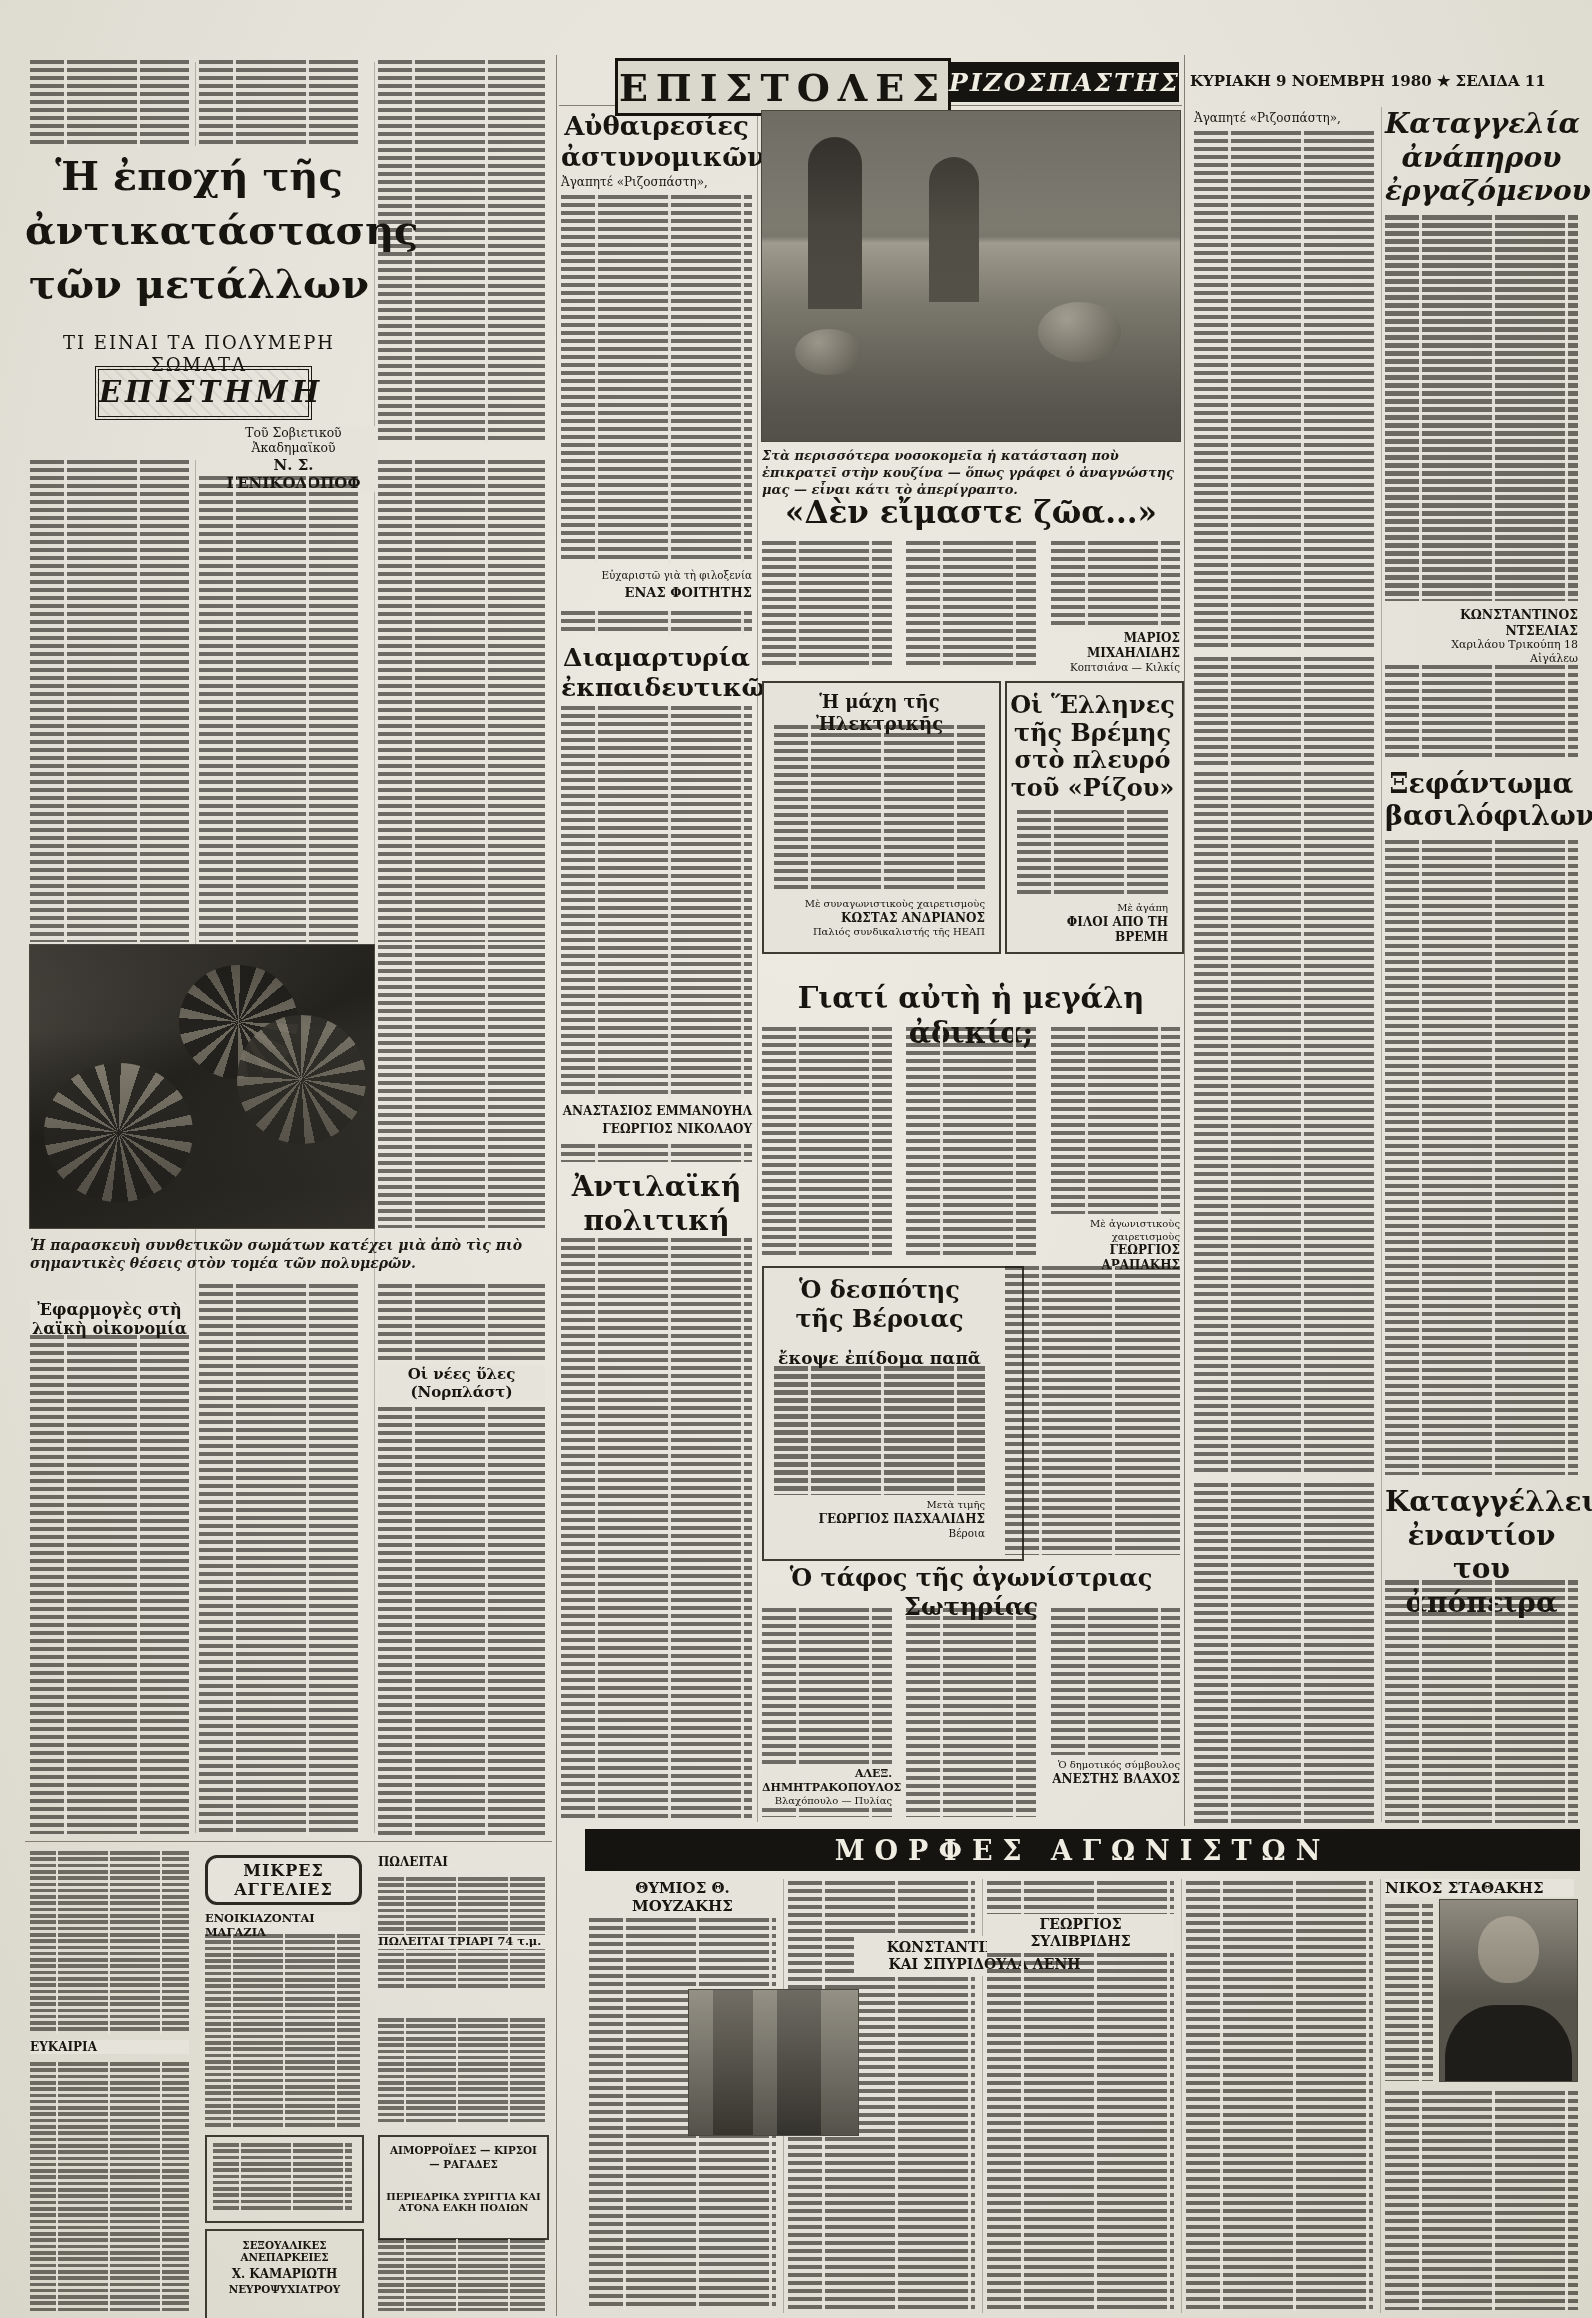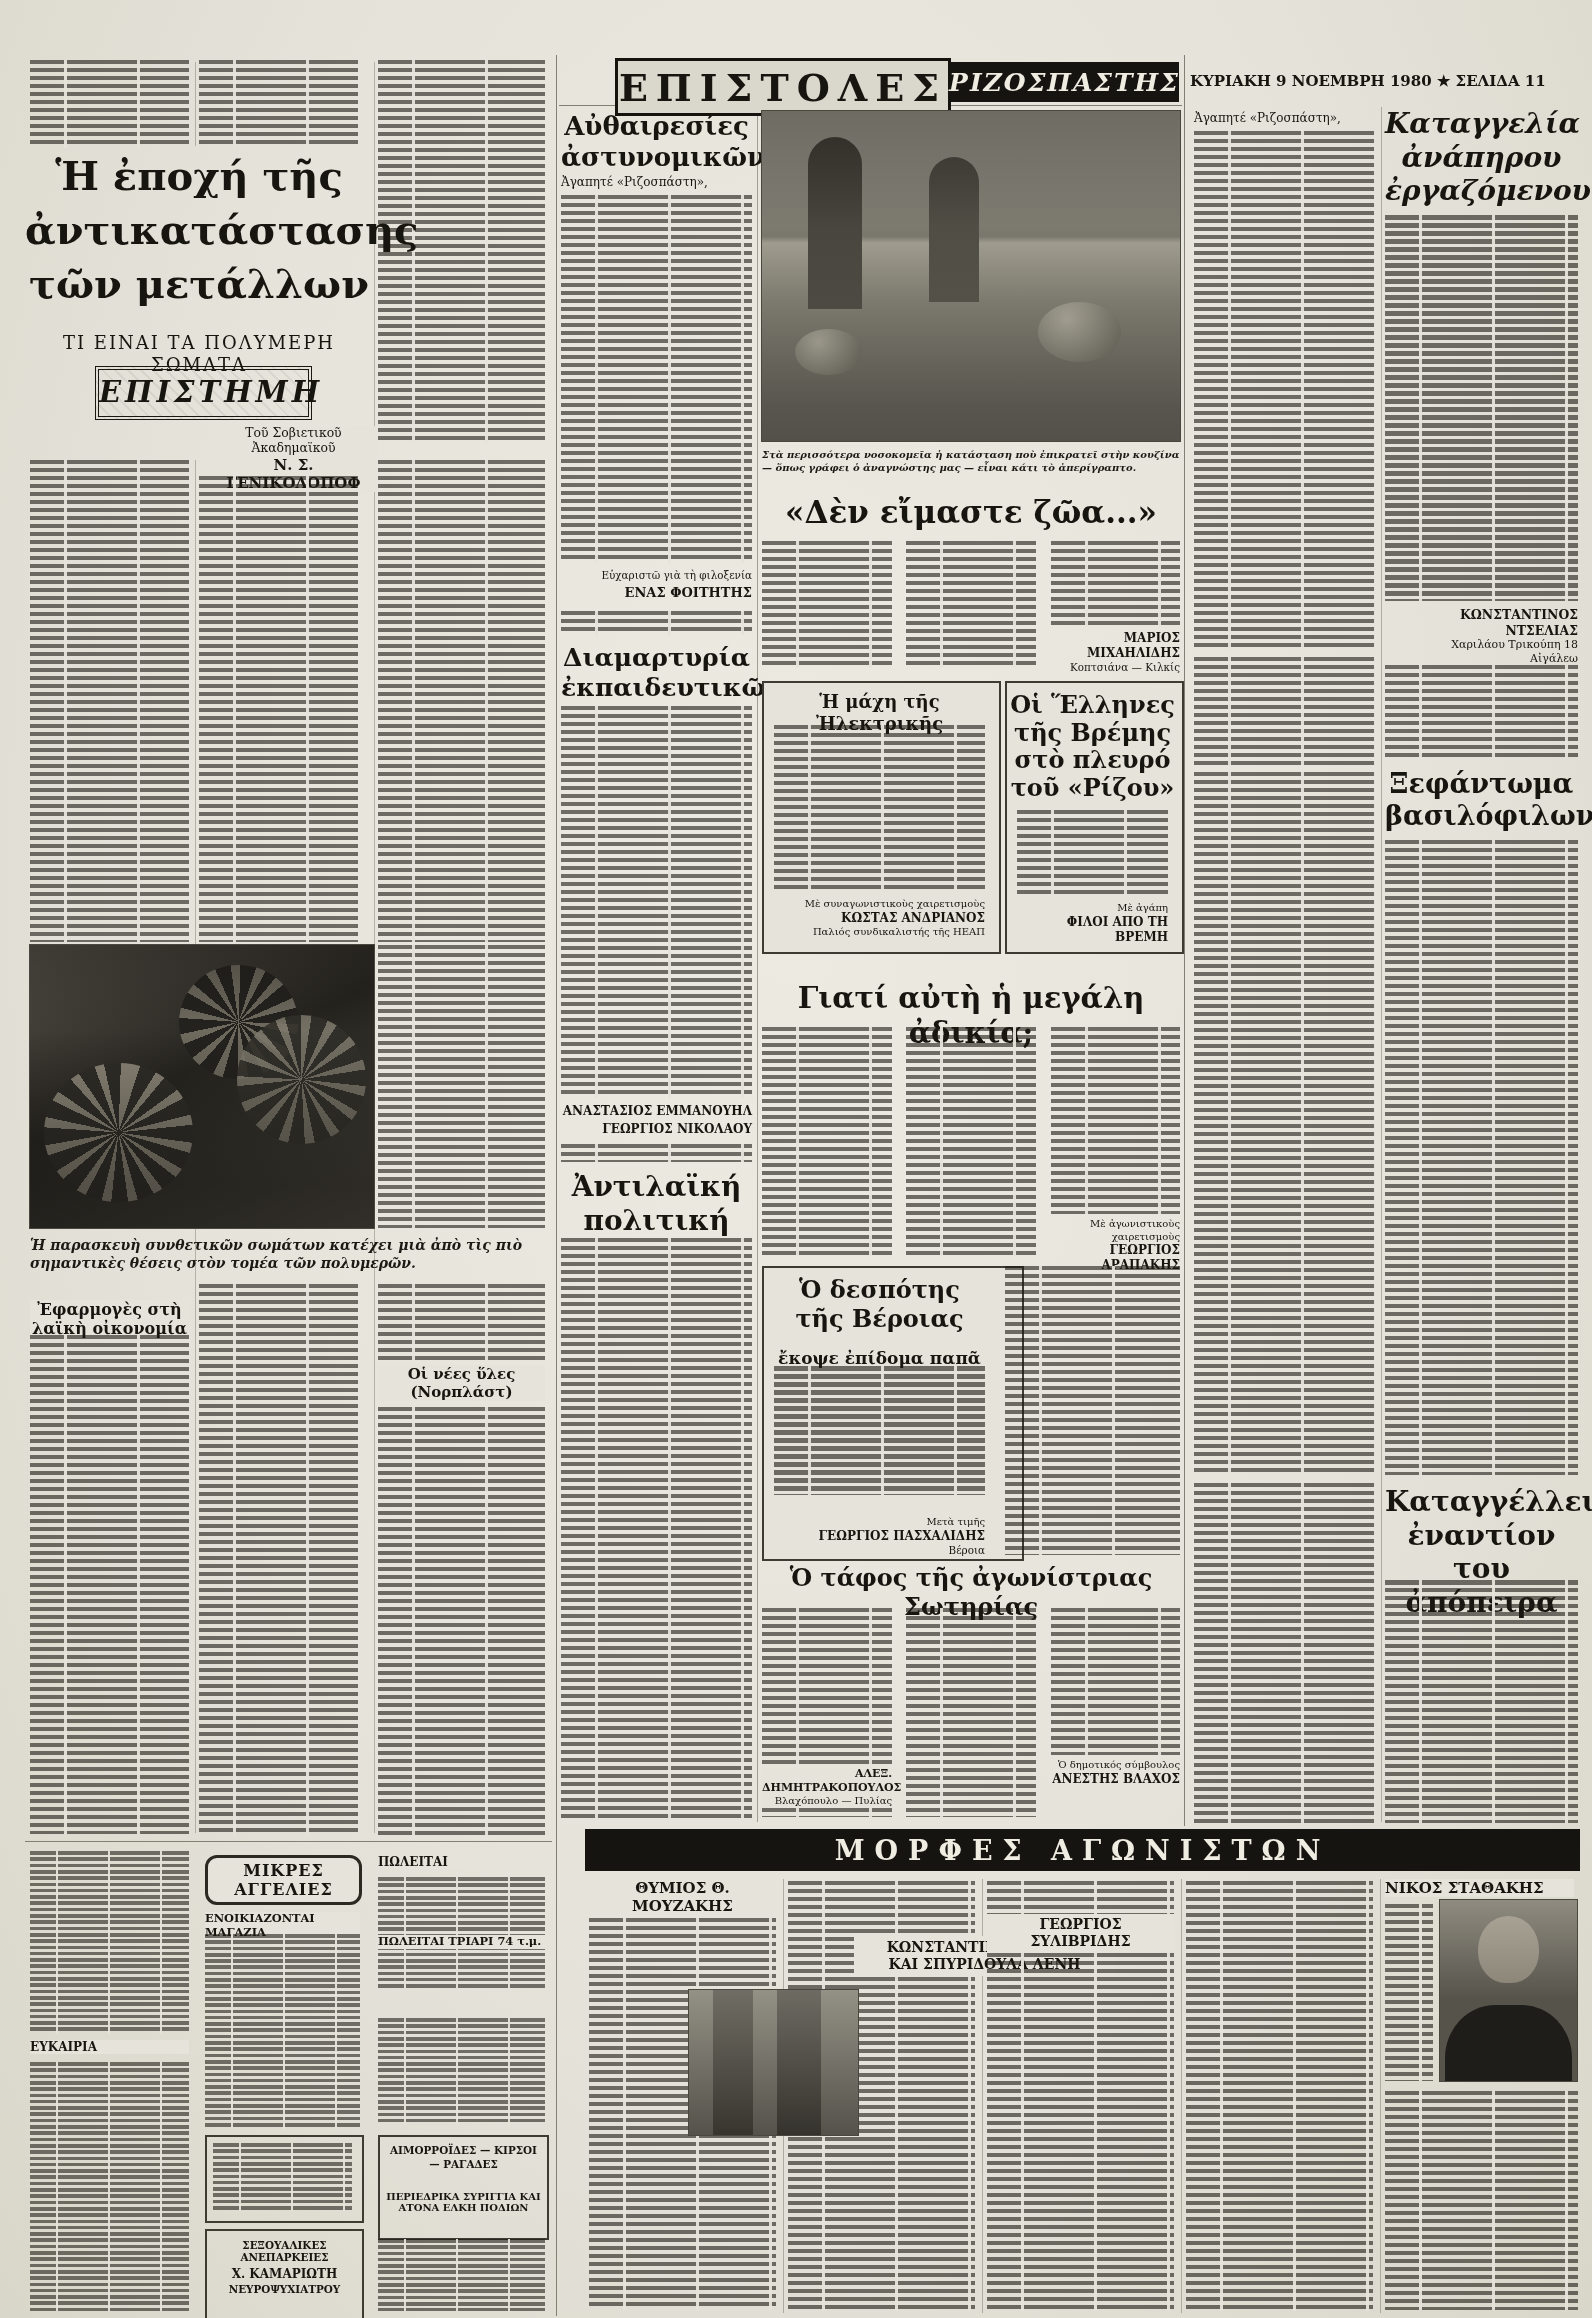--- a/index.html
+++ b/index.html
@@ -156,21 +156,21 @@
     <div>πολιτική</div>
   </div>
   <div class="sim" style="left:561px;top:1238px;width:191px;height:583px;"></div>
 
   <div class="photo photo-kitchen" style="left:762px;top:111px;width:418px;height:330px;">
     <div class="kfig" style="left:11%;top:8%;width:13%;height:52%;"></div>
     <div class="kfig" style="left:40%;top:14%;width:12%;height:44%;background:linear-gradient(#45433b,#5c594f);"></div>
     <div class="kpot" style="right:14%;bottom:24%;width:20%;height:18%;"></div>
     <div class="kpot" style="left:8%;bottom:20%;width:16%;height:14%;"></div>
   </div>
-  <div class="cap" style="left:762px;top:448px;width:418px;font-size:10px;">Στὰ περισσότερα νοσοκομεῖα ἡ κατάσταση ποὺ ἐπικρατεῖ στὴν κουζίνα — ὅπως γράφει ὁ ἀναγνώστης μας — εἶναι κάτι τὸ ἀπερίγραπτο.</div>
+  <div class="cap" style="left:762px;top:448px;width:418px;font-size:13px;">Στὰ περισσότερα νοσοκομεῖα ἡ κατάσταση ποὺ ἐπικρατεῖ στὴν κουζίνα — ὅπως γράφει ὁ ἀναγνώστης μας — εἶναι κάτι τὸ ἀπερίγραπτο.</div>
 
   <div class="hd" style="left:762px;top:494px;width:418px;font-size:31px;">«Δὲν εἴμαστε ζῶα...»</div>
   <div class="sim" style="left:762px;top:541px;width:130px;height:127px;"></div>
   <div class="sim" style="left:906px;top:541px;width:130px;height:127px;"></div>
   <div class="sim" style="left:1051px;top:541px;width:129px;height:86px;"></div>
   <div class="sig" style="left:1051px;top:631px;width:129px;">
     <div style="font-size:12px;font-weight:bold;">ΜΑΡΙΟΣ ΜΙΧΑΗΛΙΔΗΣ</div>
     <div style="font-size:10.4px;">Κοπτσιάνα — Κιλκίς</div>
   </div>
 
@@ -207,21 +207,21 @@
     <div style="font-size:12px;font-weight:bold;">ΓΕΩΡΓΙΟΣ ΑΡΑΠΑΚΗΣ</div>
   </div>
 
   <div class="box paperbg" style="left:762px;top:1266px;width:235px;height:291px;padding-left:23px;">
     <div class="hd" style="left:0;top:8px;width:231px;font-size:24px;line-height:1.2;position:absolute;">
       <div>Ὁ δεσπότης</div>
       <div>τῆς Βέροιας</div>
       <div style="font-size:17px;margin-top:14px;">ἔκοψε ἐπίδομα παπᾶ</div>
     </div>
     <div class="sim" style="left:10px;top:98px;width:211px;height:129px;"></div>
-    <div class="sig" style="left:10px;top:248px;width:211px;">
+    <div class="sig" style="left:10px;top:231px;width:211px;">
       <div style="font-size:10px;">Μετὰ τιμῆς</div>
       <div style="font-size:12px;font-weight:bold;">ΓΕΩΡΓΙΟΣ ΠΑΣΧΑΛΙΔΗΣ</div>
       <div style="font-size:10.4px;">Βέροια</div>
     </div>
   </div>
   <div class="sim" style="left:1005px;top:1266px;width:175px;height:289px;"></div>
 
   <div class="hd" style="left:762px;top:1564px;width:418px;font-size:24px;">Ὁ τάφος τῆς ἀγωνίστριας Σωτηρίας</div>
   <div class="sim" style="left:762px;top:1608px;width:130px;height:209px;"></div>
   <div class="sim" style="left:906px;top:1608px;width:130px;height:209px;"></div>

